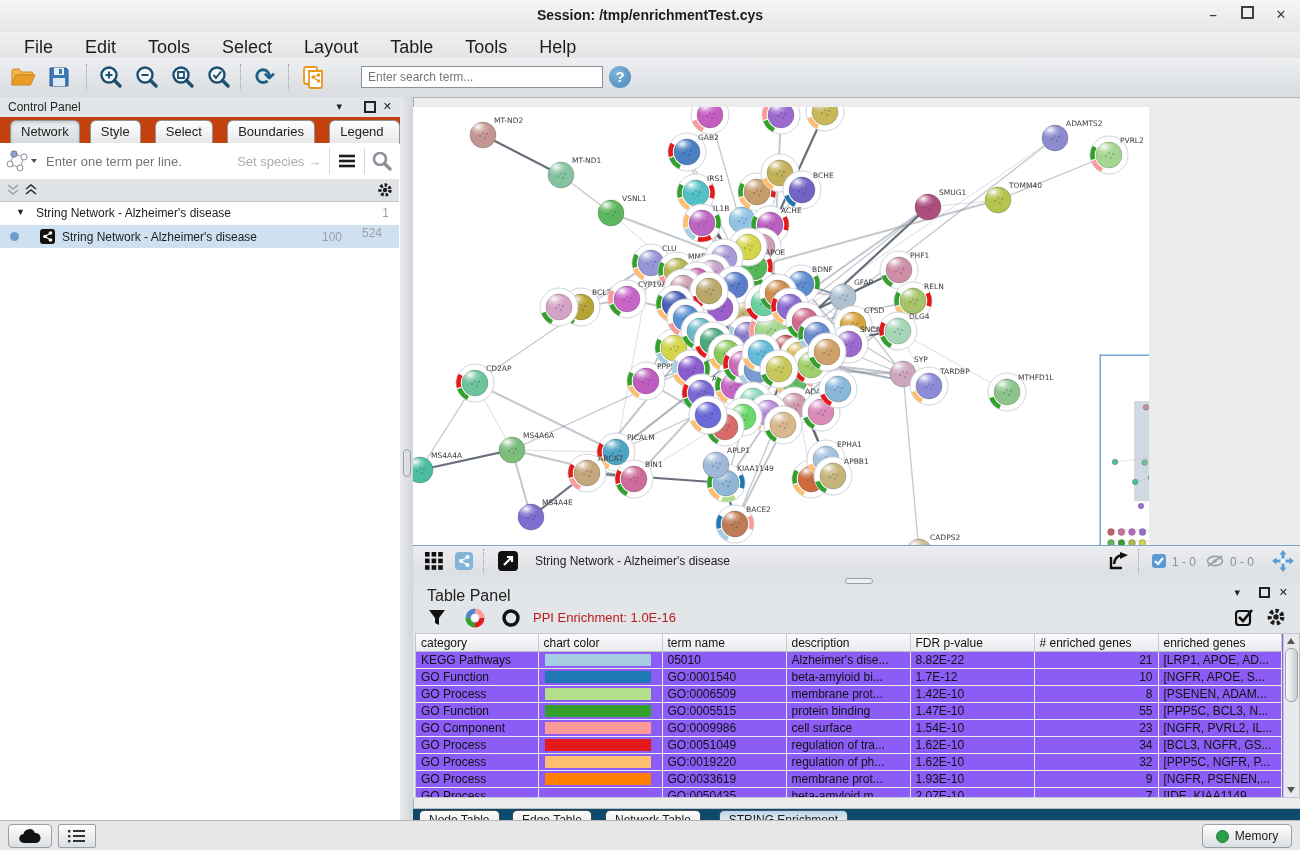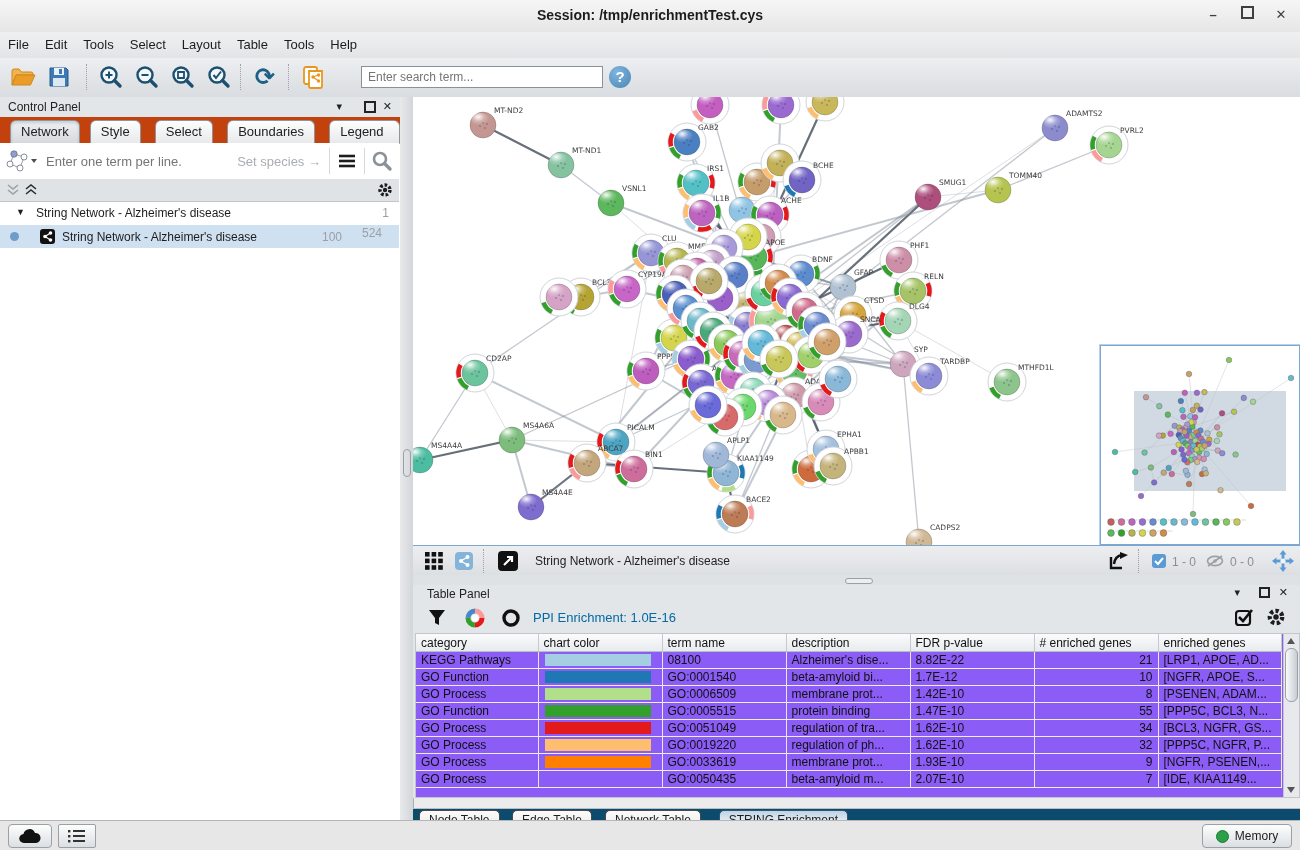--- a/index.html
+++ b/index.html
@@ -9,21 +9,21 @@
   
   #titlebar{left:0;top:0;width:1300px;height:32px;background:linear-gradient(#f6f6f6,#e6e6e6);
     border-bottom:1px solid #c9c9c9;}
   #titlebar .title{position:absolute;left:0;right:0;top:7px;text-align:center;font-weight:bold;
     font-size:14px;color:#1c1c1c;}
   .winbtn{position:absolute;top:4px;width:26px;height:22px;text-align:center;line-height:22px;
     color:#3f3f3f;font-size:13px;font-weight:bold;cursor:default;}
   
   #menubar{left:0;top:32px;width:1300px;height:26px;background:linear-gradient(#eef0f1,#e2e4e6);
     border-bottom:1px solid #c6c9cc;}
-  .menuitem{display:inline-block;padding:5px 8px 0 8px;font-size:13px;color:#1d1d1d;}
+  .menuitem{display:inline-block;padding:5px 8px 0 24px;font-size:18px;color:#1d1d1d;}
   
   #toolbar{left:0;top:58px;width:1300px;height:39px;background:linear-gradient(#edeff1,#d9dce0);
     border-bottom:1px solid #b3b8bd;}
   .tbtn{position:absolute;top:5px;width:30px;height:28px;display:flex;align-items:center;justify-content:center;}
   .tsep{position:absolute;top:6px;width:1px;height:26px;border-left:1px dotted #9aa0a6;}
   #search-input{position:absolute;left:361px;top:8px;width:228px;height:18px;border:1px solid #8a9199;
     font-size:12px;padding:1px 6px;color:#333;background:#fff;}
   .uicon{color:#1d5f86;font-weight:bold;}
   
   #control-panel{left:0;top:97px;width:400px;height:723px;background:#ffffff;border-right:1px solid #aab0b6;}
@@ -38,40 +38,40 @@
   #string-row{position:absolute;left:0;top:46px;width:399px;height:36px;background:#fff;border-bottom:1px solid #b9bec3;display:flex;align-items:center;}
   #string-row input{border:none;outline:none;flex:1;font-size:13px;color:#333;padding-left:8px;}
   #string-row .species{font-size:13px;color:#a9adb2;margin-right:8px;}
   #string-row .vsep{width:1px;height:26px;background:#d6d9dc;}
   #netsel-row{position:absolute;left:0;top:82px;width:399px;height:22px;background:#e0e3e6;border-bottom:1px solid #c2c6ca;}
   #netsel-row .cap{position:absolute;left:0;right:0;top:4px;text-align:center;font-size:12px;color:#222;}
   .treerow{position:absolute;left:0;width:399px;height:23px;font-size:12px;color:#1d1d1d;}
   .treerow .num{position:absolute;color:#9aa0a6;}
   #tree-child{background:#cfe0f1;}
   
-  #network-area{left:413px;top:97px;width:887px;height:448px;background:#ffffff;overflow:hidden;}
+  #network-area{left:413px;top:107px;width:736px;height:448px;background:#ffffff;overflow:hidden;}
   #overview{position:absolute;left:687px;top:248px;width:198px;height:198px;background:#fff;
     border:1px solid #7ba7d7;box-shadow:0 0 0 1px #b9d0e6;}
   #vsplit{left:400px;top:97px;width:13px;height:723px;background:linear-gradient(90deg,#e7e9eb,#d3d6d9);border-right:1px solid #aab0b6;}
   #vsplit .grip{position:absolute;left:3px;top:352px;width:6px;height:26px;border:1px solid #9aa0a6;border-radius:4px;}
   
   #net-toolbar{left:413px;top:545px;width:887px;height:30px;background:linear-gradient(#eceef0,#dcdfe2);
     border-top:1px solid #7da7cf;border-bottom:1px solid #b3b8bd;}
   #net-toolbar .cap{position:absolute;left:122px;top:8px;font-size:12px;color:#222;}
   .ntic{position:absolute;top:3px;width:26px;height:24px;display:flex;align-items:center;justify-content:center;}
   .counter{position:absolute;top:9px;font-size:12px;color:#8a8f96;}
   
   #hsplit{left:413px;top:575px;width:887px;height:10px;background:#dfe2e5;}
   #hsplit .grip{position:absolute;left:432px;top:3px;width:26px;height:4px;border:1px solid #9aa0a6;border-radius:3px;background:#eceef0;}
   
   #table-panel{left:413px;top:585px;width:887px;height:213px;background:#e3e6e9;}
   #tp-header{position:absolute;left:0;top:0;width:887px;height:18px;}
-  #tp-header .cap{position:absolute;left:14px;top:2px;font-size:12px;color:#222;text-align:center;}
+  #tp-header .cap{position:absolute;left:14px;top:2px;font-size:16px;color:#222;text-align:center;}
   #tp-filter{position:absolute;left:0;top:18px;width:887px;height:30px;}
-  #tp-filter .ppi{position:absolute;left:120px;top:7px;font-size:13px;color:#0369a1;}
+  #tp-filter .ppi{position:absolute;left:120px;top:7px;font-size:13px;color:#b91c1c;}
   #enrich-wrap{position:absolute;left:2px;top:48px;width:868px;height:163px;background:#8b5cf6;overflow:hidden;border:1px solid #c2c6ca;}
   table.enrich{border-collapse:collapse;table-layout:fixed;width:866px;font-size:12px;color:#111;}
   table.enrich th{height:17px;font-weight:normal;text-align:left;padding:0 5px;
     background:linear-gradient(#fafbfc,#e8ebee);border-right:1px solid #c6cace;border-bottom:1px solid #b9bec3;
     white-space:nowrap;overflow:hidden;}
   table.enrich td{height:16px;padding:0 5px;border-right:1px solid #e6e8ea;border-bottom:1px solid #ededed;
     white-space:nowrap;overflow:hidden;}
   table.enrich td.r{text-align:right;}
   .cbar{height:12px;margin:1px 6px 1px 1px;}
   #vscroll{position:absolute;right:0px;top:48px;width:15px;height:163px;background:#e7e9ec;border:1px solid #c2c6ca;}
@@ -1892,21 +1892,21 @@
             <th># enriched genes</th>
             <th>enriched genes</th>
           </tr>
         </thead>
       <tbody id="enrich-body">
           <tr>
             <td>KEGG Pathways</td>
             <td>
               <div class="cbar" style="background: rgb(166, 206, 227);"></div>
             </td>
-            <td>08100</td>
+            <td>05010</td>
             <td>Alzheimer's dise...</td>
             <td>8.82E-22</td>
             <td class="r">21</td>
             <td>[LRP1, APOE, AD...</td>
           </tr>
           <tr>
             <td>GO Function</td>
             <td>
               <div class="cbar" style="background: rgb(31, 120, 180);"></div>
             </td>
@@ -1930,20 +1930,31 @@
           <tr>
             <td>GO Function</td>
             <td>
               <div class="cbar" style="background: rgb(51, 160, 44);"></div>
             </td>
             <td>GO:0005515</td>
             <td>protein binding</td>
             <td>1.47E-10</td>
             <td class="r">55</td>
             <td>[PPP5C, BCL3, N...</td>
+          </tr>
+          <tr>
+            <td>GO Component</td>
+            <td>
+              <div class="cbar" style="background: rgb(251, 154, 153);"></div>
+            </td>
+            <td>GO:0009986</td>
+            <td>cell surface</td>
+            <td>1.54E-10</td>
+            <td class="r">23</td>
+            <td>[NGFR, PVRL2, IL...</td>
           </tr>
           <tr>
             <td>GO Process</td>
             <td>
               <div class="cbar" style="background: rgb(227, 26, 28);"></div>
             </td>
             <td>GO:0051049</td>
             <td>regulation of tra...</td>
             <td>1.62E-10</td>
             <td class="r">34</td>

